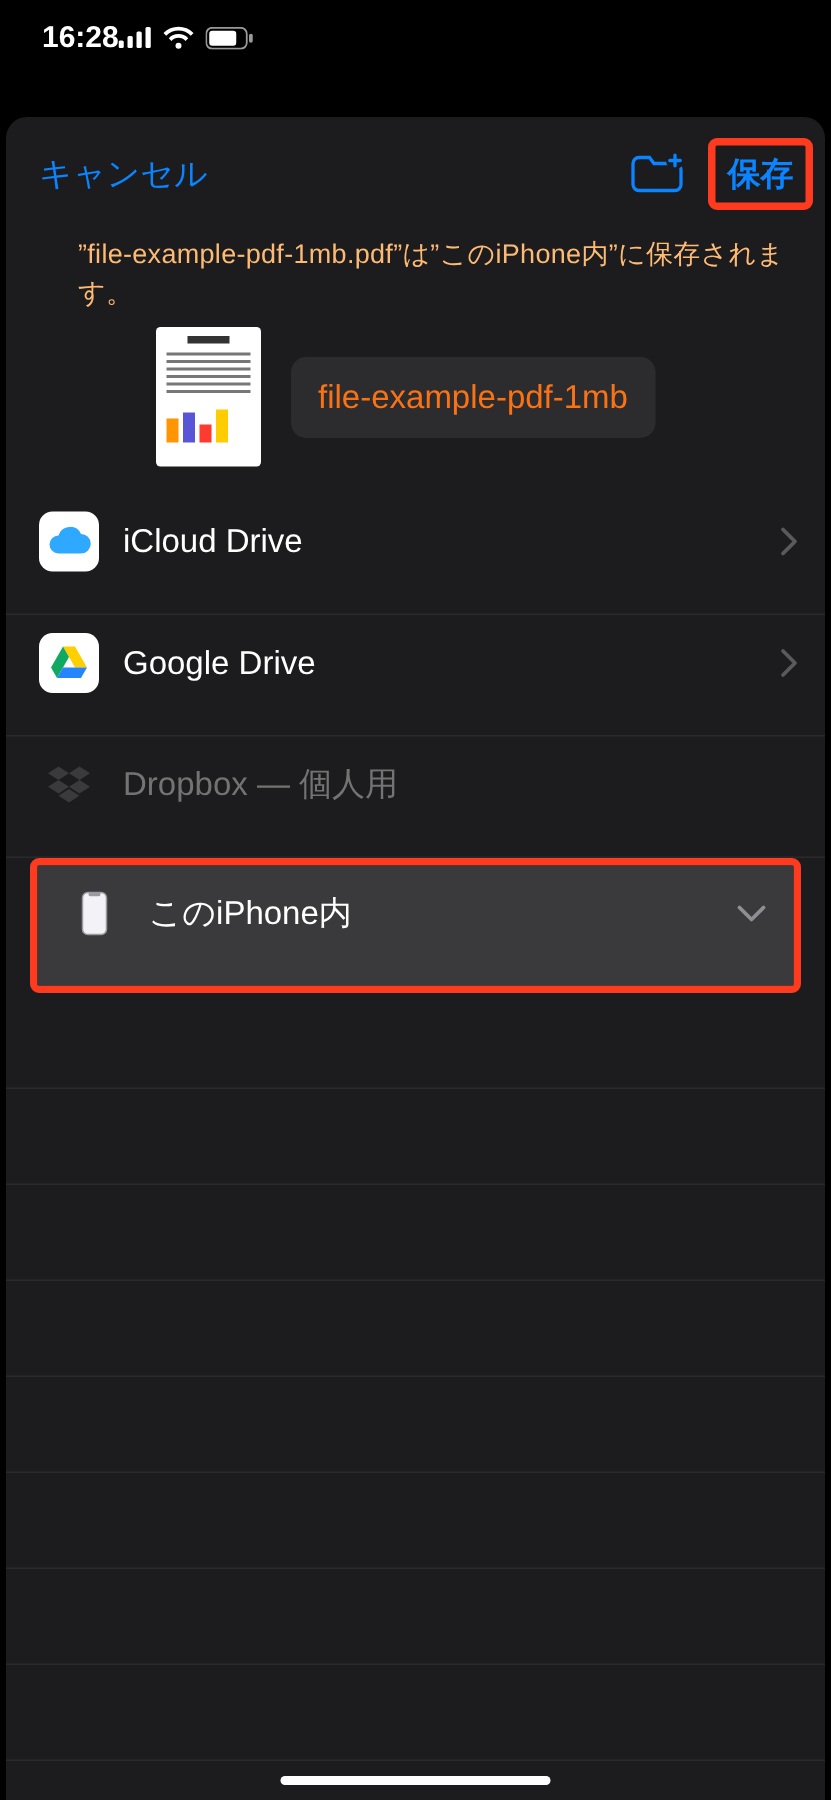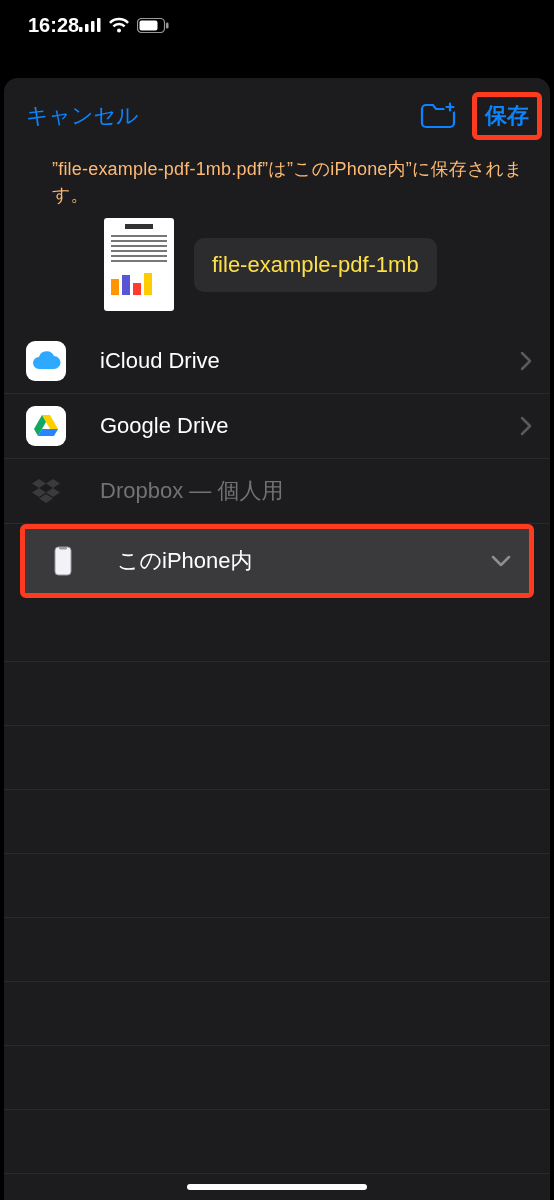--- a/index.html
+++ b/index.html
@@ -69,28 +69,28 @@
     .thumb-chart { display: flex; gap: 3px; align-items: flex-end; height: 24px; margin-top: 6px; }
     .bar1 { width: 8px; height: 16px; background: #ff9500; }
     .bar2 { width: 8px; height: 20px; background: #5856d6; }
     .bar3 { width: 8px; height: 12px; background: #ff3b30; }
     .bar4 { width: 8px; height: 22px; background: #ffcc00; }
     .filename-badge {
       background: #2c2c2e;
       border-radius: 10px;
       padding: 14px 18px;
       font-size: 22px;
-      color: #fde047;
+      color: #f97316;
     }
     .location-list { }
     .location-item {
       display: flex;
       align-items: center;
-      padding: 12px 18px 12px 22px;
-      gap: 34px;
+      padding: 12px 18px 28px 22px;
+      gap: 16px;
       min-height: 64px;
       border-bottom: 1px solid #2a2a2c;
     }
     .location-item.selected { background: #3a3a3c; }
     .location-item.disabled .location-label { color: #737373; }
     .loc-icon {
       width: 40px;
       height: 40px;
       border-radius: 9px;
       display: flex;

